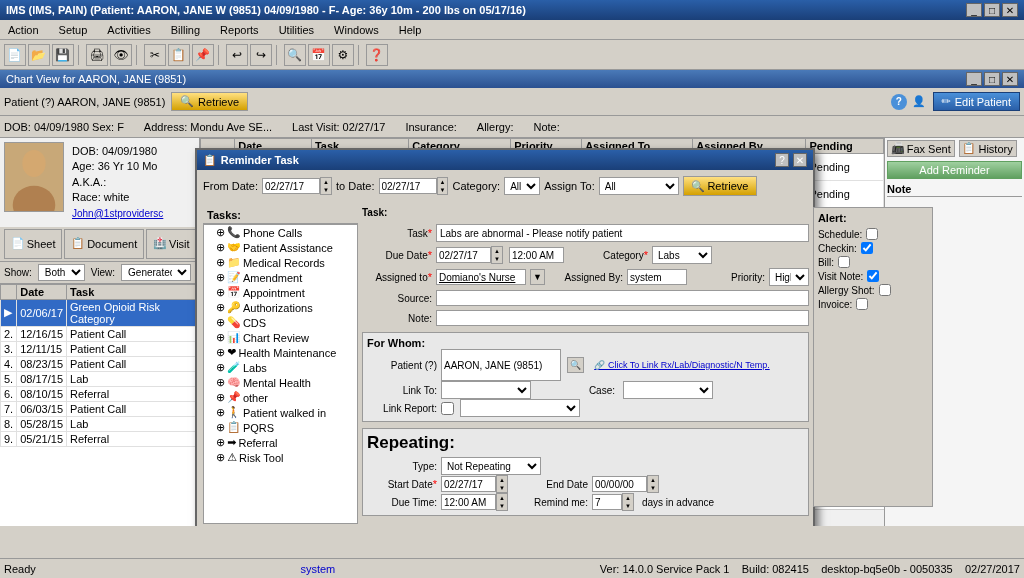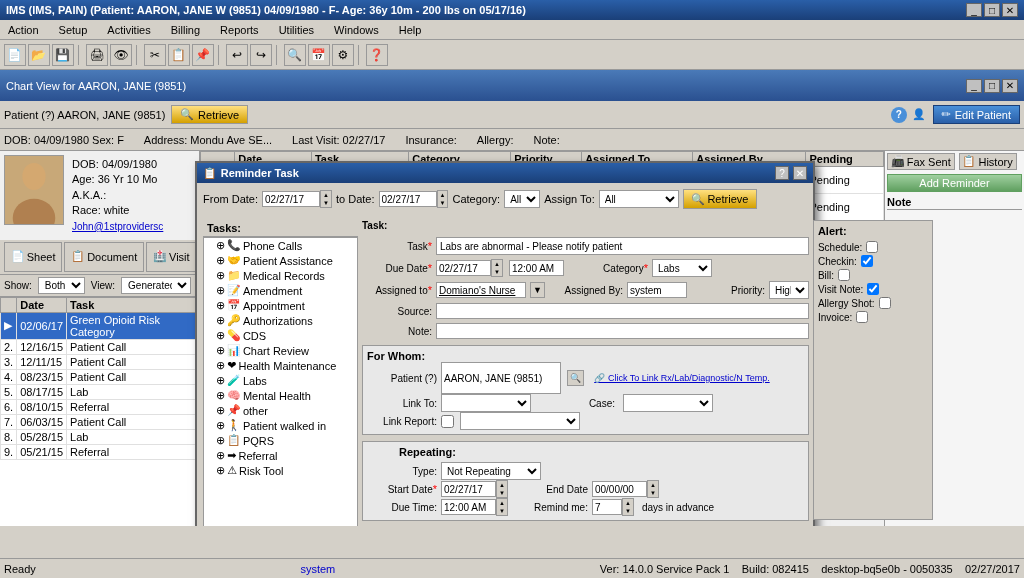--- a/index.html
+++ b/index.html
@@ -58,21 +58,21 @@
     .toolbar-sep { width: 4px; border-left: 1px solid #999; height: 20px; margin: 0 2px; }
 
     
     .chart-header {
       background: linear-gradient(to bottom, #4a7ab8, #2a5090);
       color: white;
       padding: 2px 6px;
       display: flex;
       align-items: center;
       justify-content: space-between;
-      height: 31px;
+      height: 18px;
     }
     .chart-header-controls { display: flex; gap: 2px; }
     .chart-header-controls span {
       background: #c0c0c0;
       color: black;
       width: 16px; height: 14px;
       display: flex; align-items: center; justify-content: center;
       font-size: 10px; cursor: pointer; border: 1px solid #666;
     }
 
@@ -329,21 +329,21 @@
     }
     .for-whom-title { font-size: 11px; font-weight: bold; }
 
     
     .repeating-section {
       border: 1px solid #999;
       background: #e8e8e8;
       padding: 4px;
       margin-top: 2px;
     }
-    .repeating-title { font-size: 11px; font-weight: bold; margin-bottom: 4px; margin-left: 32px; }
+    .repeating-title { font-size: 17px; font-weight: bold; margin-bottom: 4px; }
 
     
     .dialog-buttons {
       display: flex;
       gap: 4px;
       padding: 4px 6px;
       background: #d4d0c8;
       border-top: 1px solid #999;
       align-items: center;
       justify-content: space-between;

